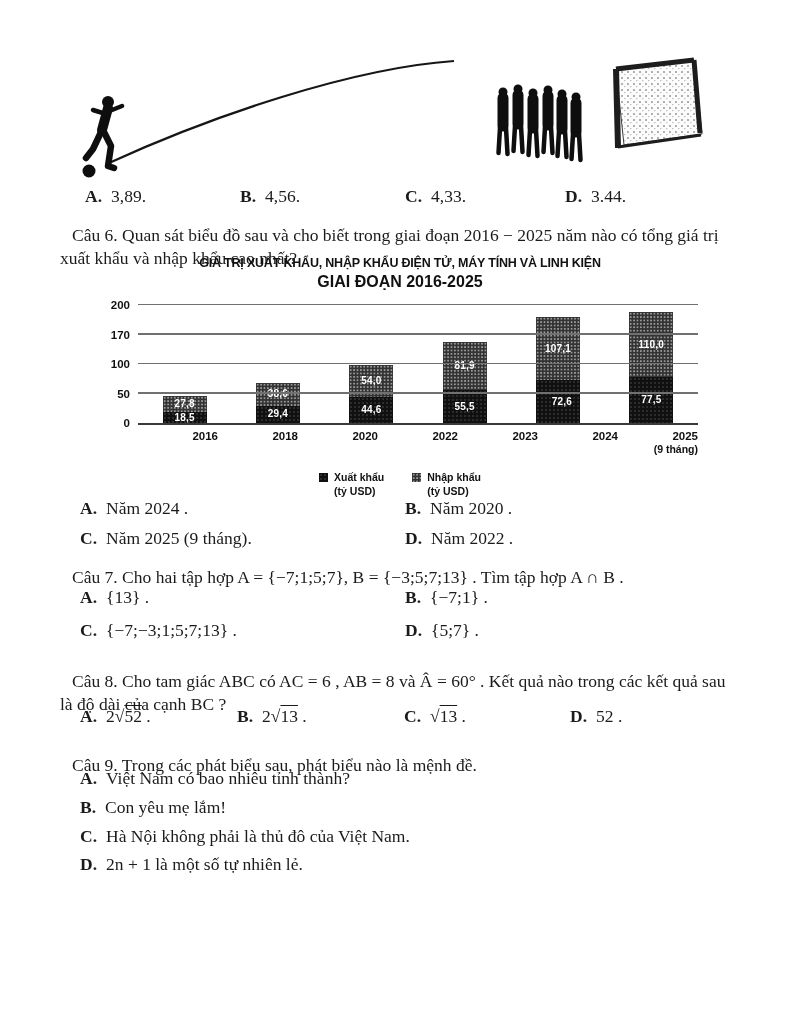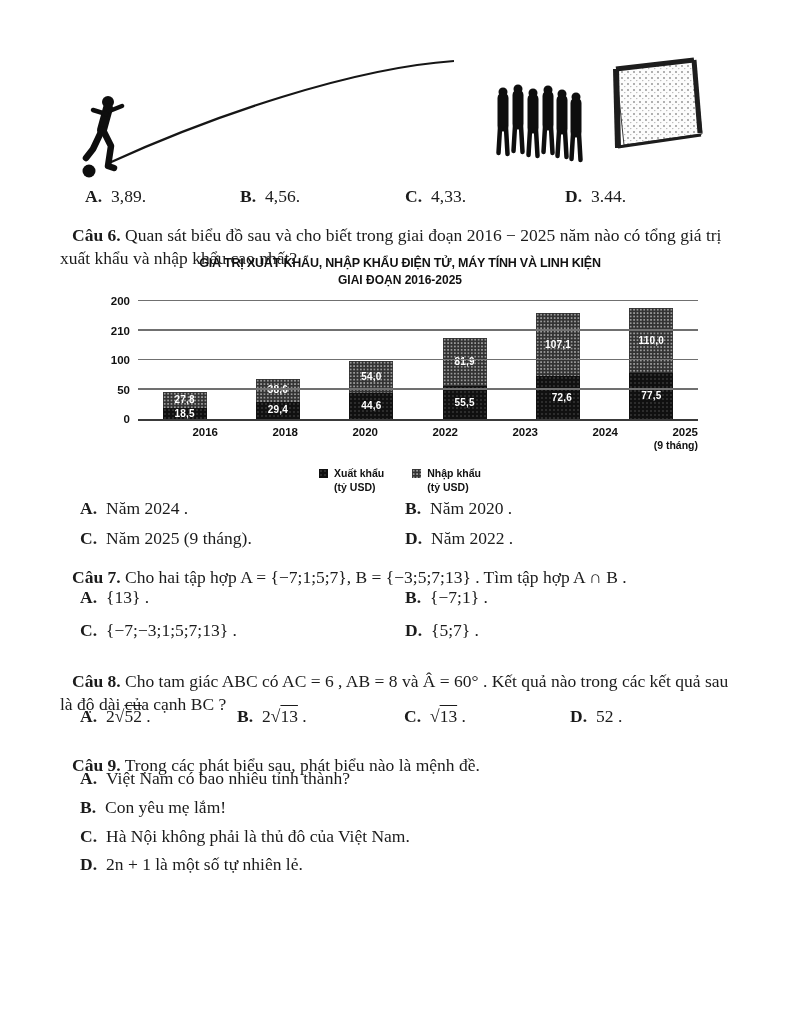--- a/index.html
+++ b/index.html
@@ -2,30 +2,30 @@
 <html><head>
 <meta charset="utf-8">
 <style>
   html,body{margin:0;padding:0;background:#d9d9d9;}
   .page{
     position:relative;width:792px;height:1024px;margin:0 auto;background:#ffffff;
     font-family:"Liberation Serif","DejaVu Serif",serif;color:#1b1b1b;overflow:hidden;
   }
   .abs{position:absolute;}
   .para{position:absolute;left:60px;width:680px;font-size:17.5px;line-height:1.34;text-indent:12px;}
-  .qlabel{font-weight:bold;}
+  .qlabel{font-weight:normal;}
   .opt{position:absolute;font-size:17.5px;white-space:nowrap;}
   .opt .letter{font-weight:bold;margin-right:9px;}
   .vinc{text-decoration:overline;}
 
   
   .chart{position:absolute;top:256px;left:102px;width:596px;
          font-family:"Liberation Sans","DejaVu Sans",sans-serif;color:#111;}
   .chart-title{text-align:center;font-weight:bold;font-size:12.5px;letter-spacing:-0.2px;}
-  .chart-subtitle{text-align:center;font-weight:bold;font-size:12px;margin-top:3px;}
+  .chart-subtitle{text-align:center;font-weight:bold;font-size:16px;margin-top:3px;}
   .chart-body{display:flex;margin-top:14px;}
   .yaxis{position:relative;width:36px;height:118px;flex:0 0 auto;}
   .ytick{position:absolute;right:8px;transform:translateY(50%);font-size:11.5px;font-weight:bold;}
   .plot-wrap{flex:1;}
   .plot{position:relative;height:118px;border-bottom:2px solid #3a3a3a;}
   .gridline{position:absolute;left:0;right:0;height:1.4px;background:#707070;}
   .bars{position:absolute;left:0;right:0;top:0;bottom:0;display:flex;}
   .slot{flex:1;display:flex;align-items:flex-end;justify-content:center;}
   .bar{width:44px;display:flex;flex-direction:column-reverse;}
   .seg{position:relative;display:flex;align-items:center;justify-content:center;overflow:visible;}
@@ -119,21 +119,21 @@
   <p class="para" style="top:206px;"><span class="qlabel">Câu 6.</span> <span>Quan sát biểu đồ sau và cho biết trong giai đoạn 2016 − 2025 năm nào có tổng giá trị xuất khẩu và nhập khẩu cao nhất?</span></p>
 
   <div class="chart">
     <div class="chart-title">GIÁ TRỊ XUẤT KHẨU, NHẬP KHẨU ĐIỆN TỬ, MÁY TÍNH VÀ LINH KIỆN</div>
     <div class="chart-subtitle">GIAI ĐOẠN 2016-2025</div>
     <div class="chart-body">
       <div class="yaxis" id="yaxis">
           <div class="ytick" style="bottom: 0px;">0</div>
           <div class="ytick" style="bottom: 29.5px;">50</div>
           <div class="ytick" style="bottom: 59px;">100</div>
-          <div class="ytick" style="bottom: 88.5px;">210</div>
+          <div class="ytick" style="bottom: 88.5px;">170</div>
           <div class="ytick" style="bottom: 118px;">200</div>
         </div>
       <div class="plot-wrap">
         <div class="plot" id="plot">
           <div class="bars" id="bars">
               <div class="slot">
                 <div class="bar">
                   <div class="seg seg-0" style="height: 10.915px; background-color: rgb(16, 16, 16);">
                     <span class="seglabel">18,5</span>
                   </div>

